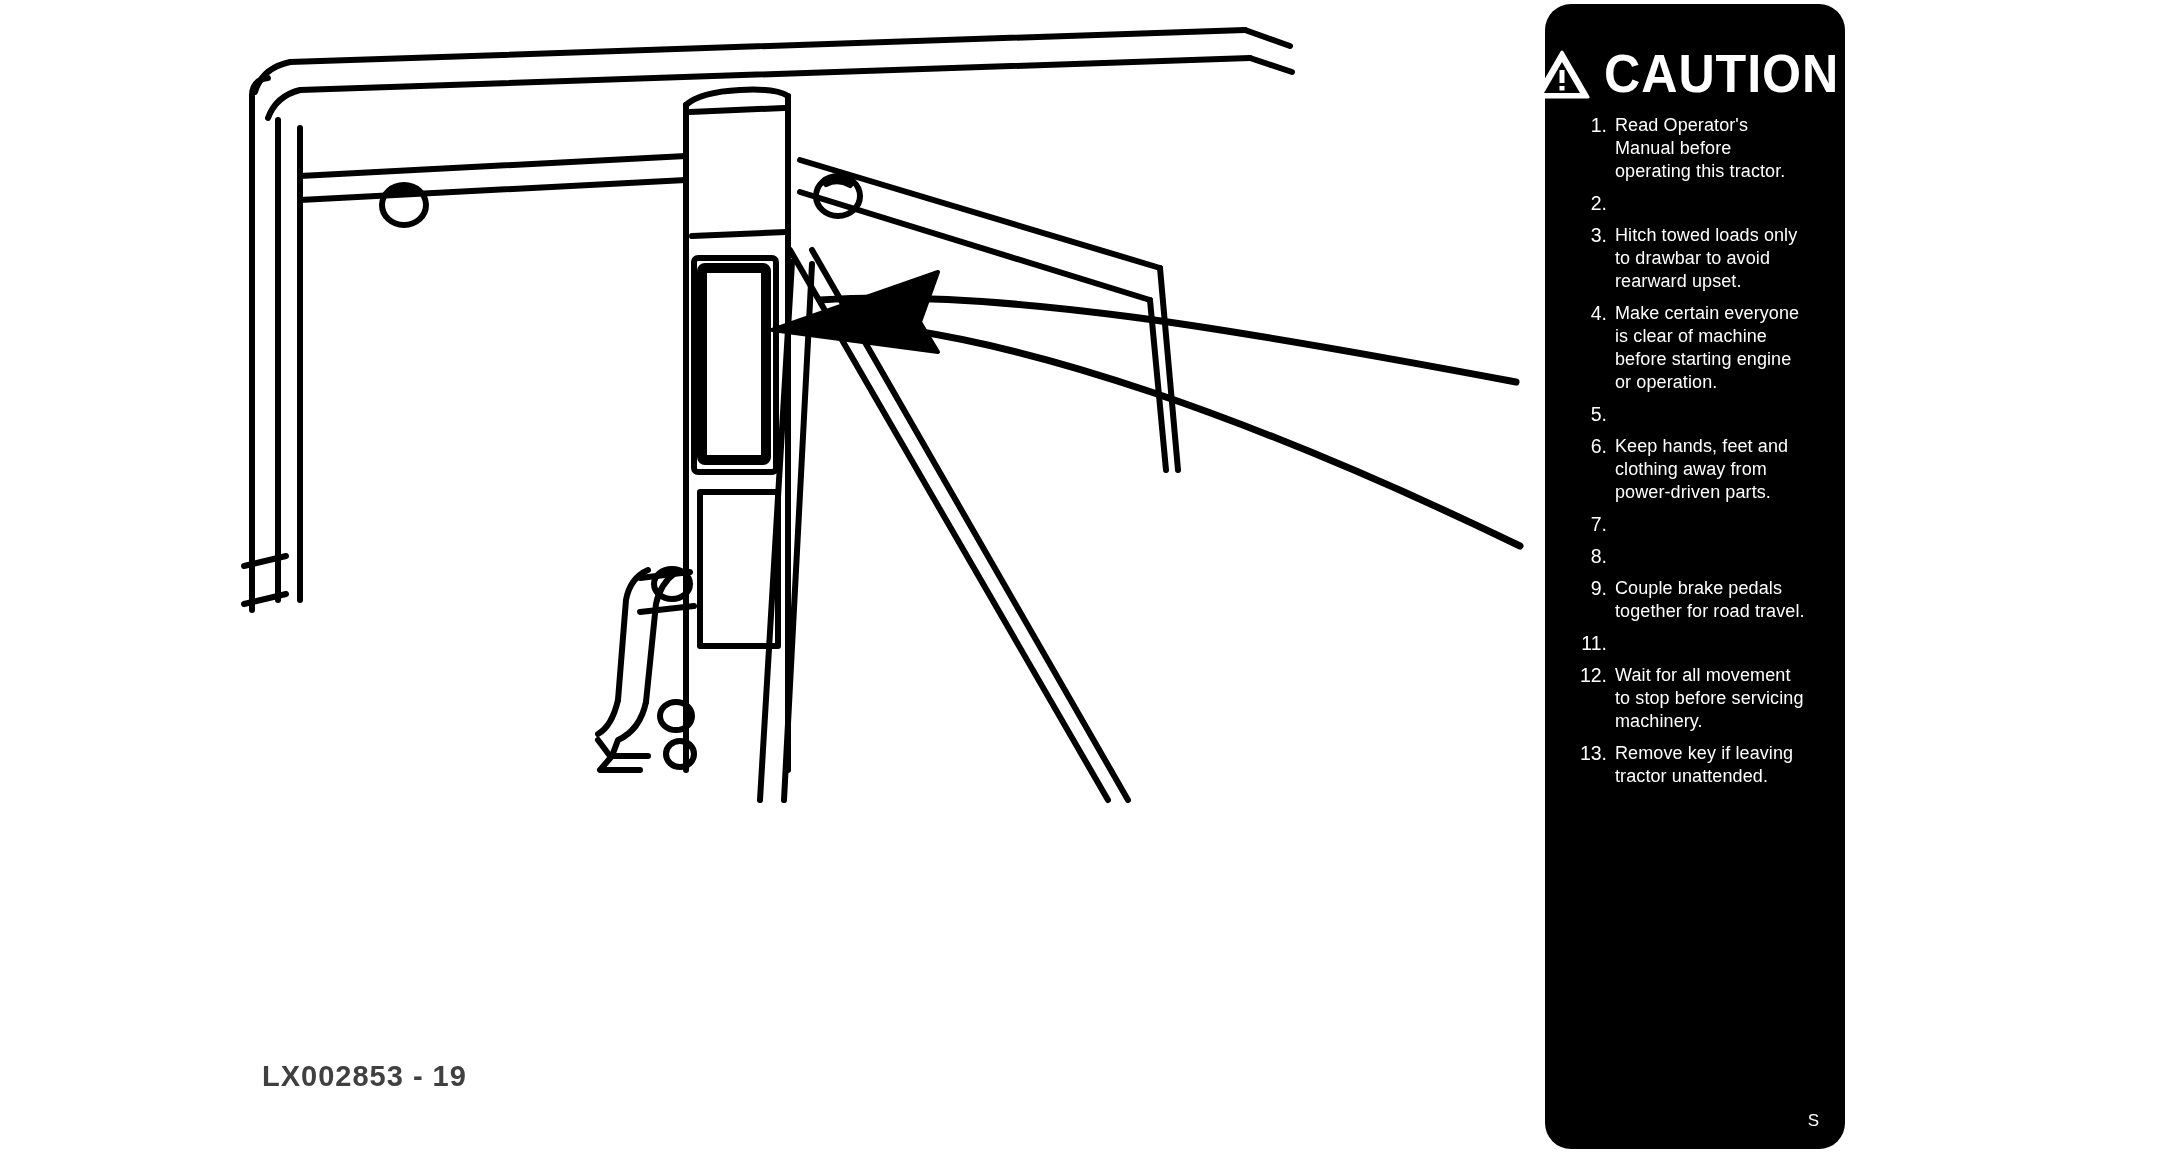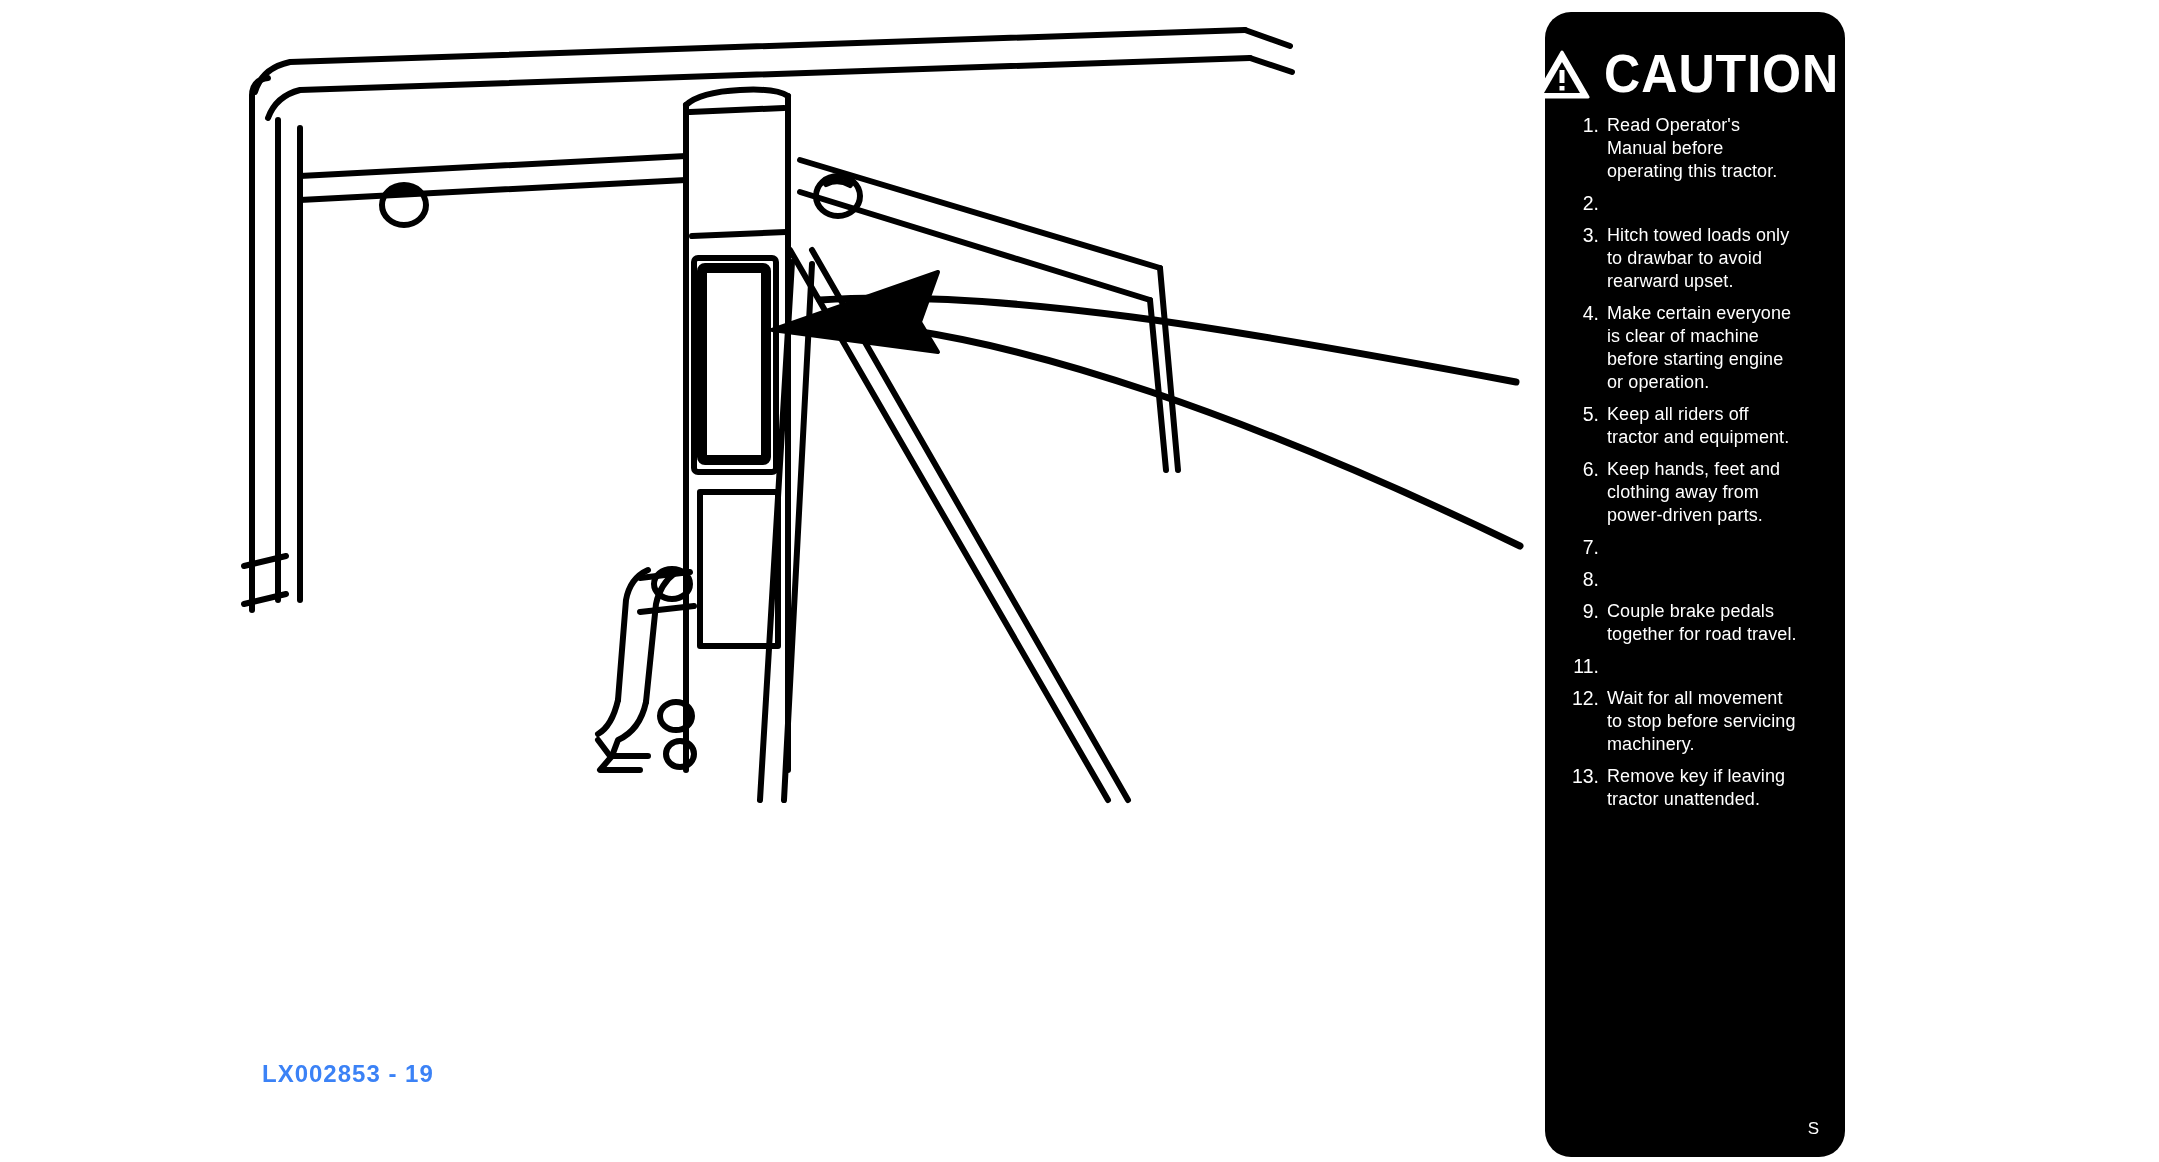--- a/index.html
+++ b/index.html
@@ -32,37 +32,37 @@
     display: block;
   }
 
   
   .part-number {
     position: absolute;
     left: 262px;
     top: 1060px;
     font-family: "Liberation Sans", sans-serif;
     font-weight: bold;
-    font-size: 24px;
+    font-size: 29px;
     letter-spacing: 1px;
-    color: #3b82f6;
+    color: #404040;
     white-space: nowrap;
   }
 
   
   .caution-decal {
     position: absolute;
     left: 1545px;
-    top: 12px;
+    top: 4px;
     width: 300px;
     height: 1145px;
     background: #000000;
     border-radius: 26px;
     box-sizing: border-box;
-    padding: 4px;
+    padding: 12px;
     color: #ffffff;
   }
   .caution-header {
     position: relative;
     height: 96px;
     display: flex;
     align-items: center;
     justify-content: center;
     gap: 14px;
     padding-top: 18px;
@@ -237,22 +237,20 @@
       </li>
       <li class="caution-item">
         <span class="caution-num">4.</span>
         <span class="caution-text">Make certain everyone
 is clear of machine
 before starting engine
 or operation.</span>
       </li>
       <li class="caution-item">
         <span class="caution-num">5.</span>
-        <span class="caution-text">Keep all riders off
-tractor and equipment.</span>
       </li>
       <li class="caution-item">
         <span class="caution-num">6.</span>
         <span class="caution-text">Keep hands, feet and
 clothing away from
 power-driven parts.</span>
       </li>
       <li class="caution-item">
         <span class="caution-num">7.</span>
       </li>

